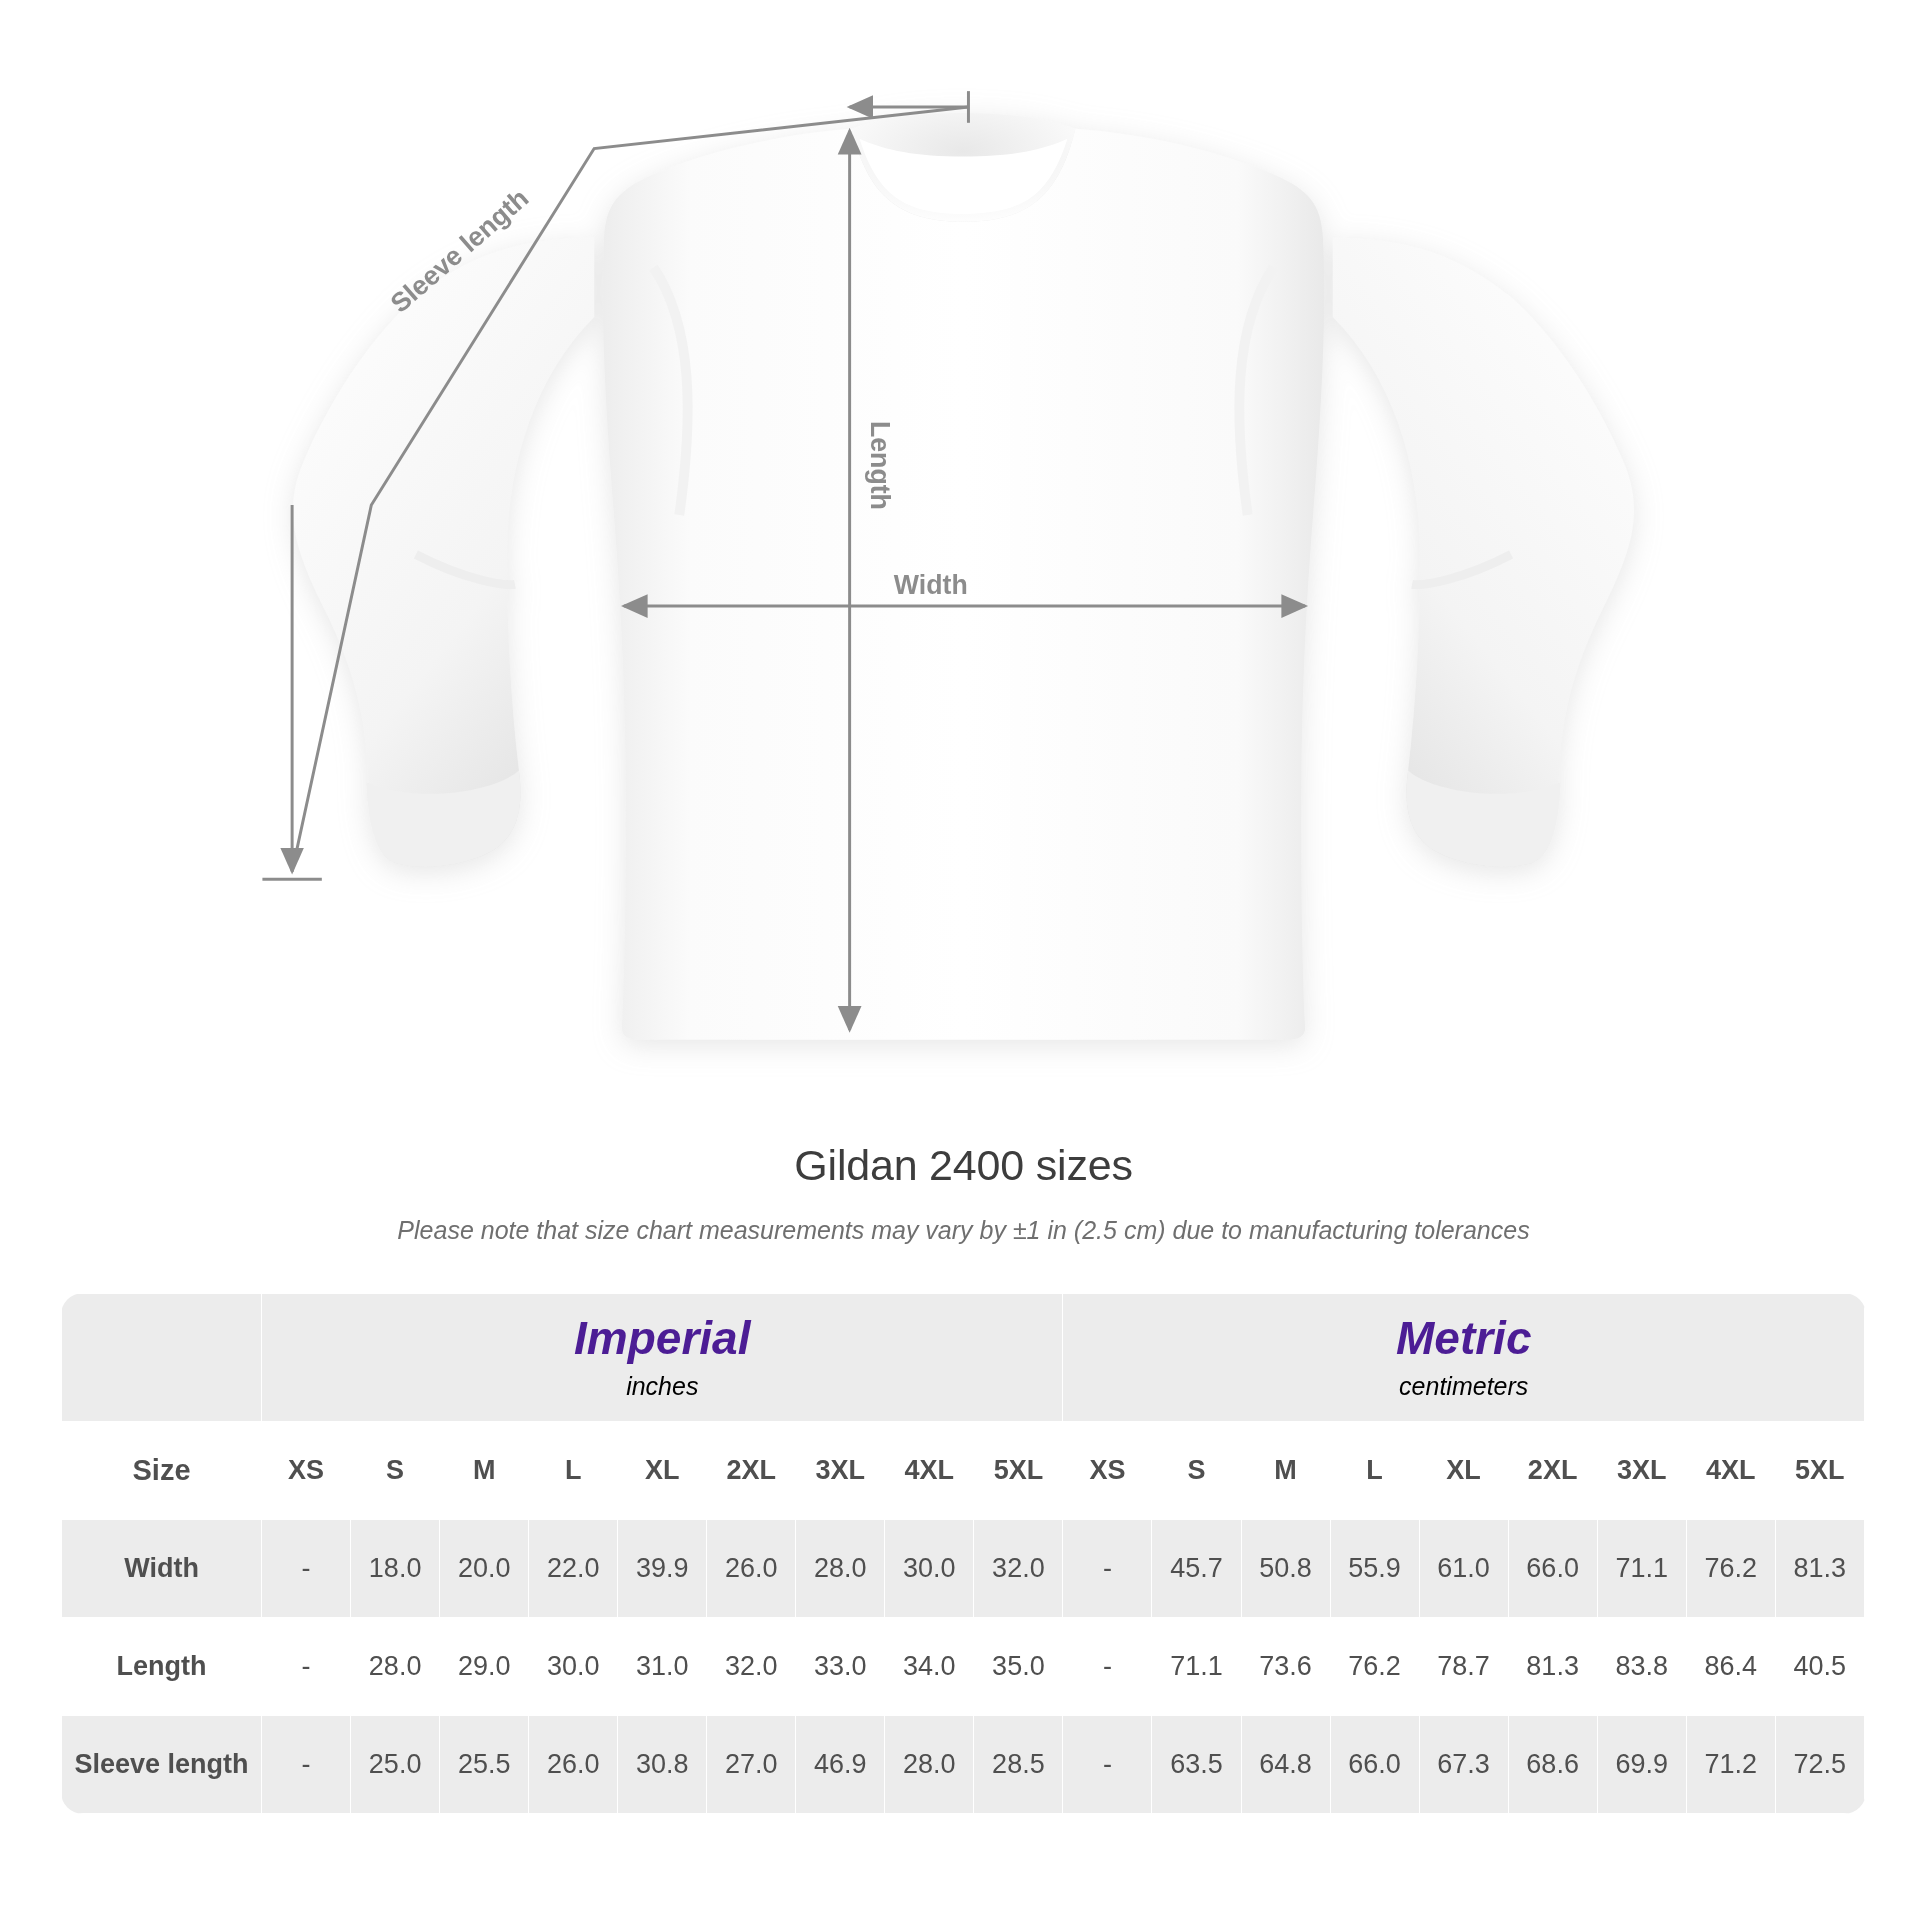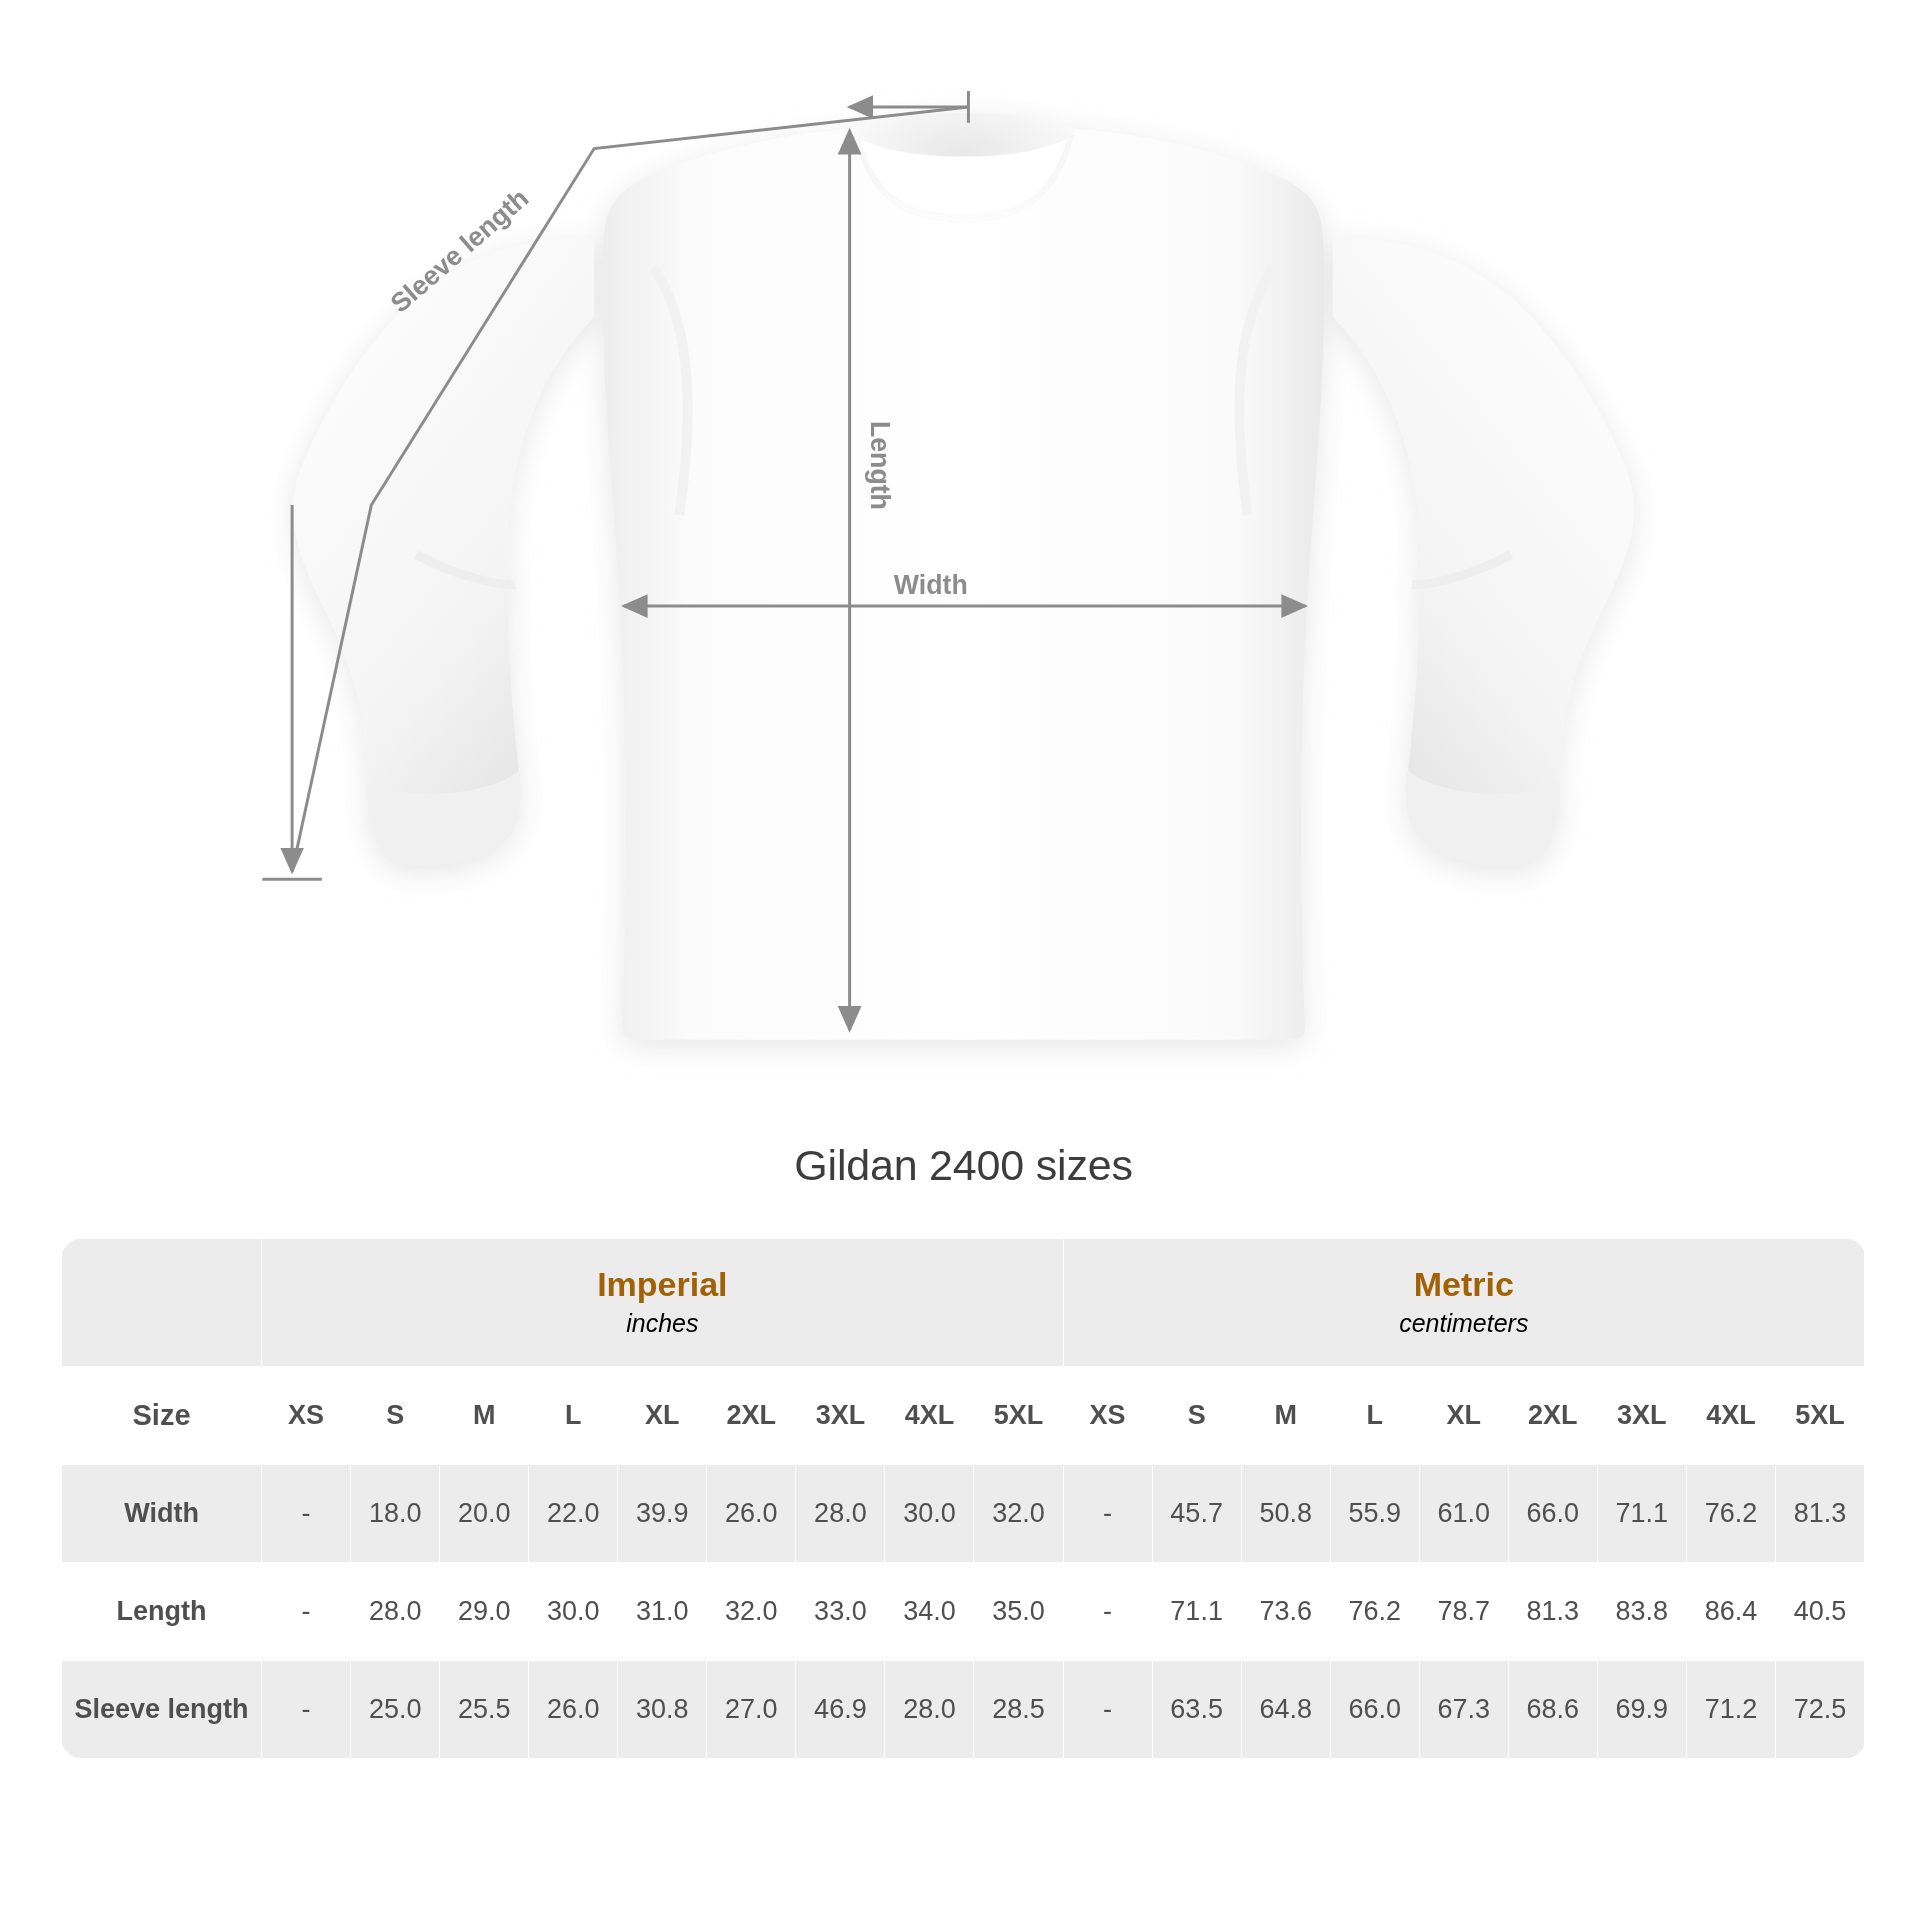--- a/index.html
+++ b/index.html
@@ -66,23 +66,24 @@
     font-size: 27px;
     color: #4f4f4f;
     padding: 0;
   }
   .unit-header td {
     background: #ececec;
     height: 127px;
     vertical-align: middle;
   }
   .unit-name {
-    font-size: 34px;
+    font-size: 46px;
+    font-style: italic;
     font-weight: bold;
-    color: #a16207;
+    color: #4c1d95;
     line-height: 1.25;
   }
   .unit-sub {
     font-size: 25px;
     font-style: italic;
     color: #000000;
     line-height: 1.5;
   }
   .size-row td {
     background: #ffffff;
@@ -211,20 +212,21 @@
       </g>
 
       <text x="880" y="470" transform="rotate(90 880 470)" text-anchor="middle" font-family="Liberation Sans, sans-serif" font-size="27" font-weight="bold" fill="#8c8c8c">Length</text>
       <text x="940" y="600" text-anchor="middle" font-family="Liberation Sans, sans-serif" font-size="27" font-weight="bold" fill="#8c8c8c">Width</text>
       <text x="470" y="260" transform="rotate(-41 470 260)" text-anchor="middle" font-family="Liberation Sans, sans-serif" font-size="27" font-weight="bold" fill="#8c8c8c">Sleeve length</text>
     </svg>
 
   </div>
 
   <div class="chart-title">Gildan 2400 sizes</div>
+  <div class="chart-subtitle">Please note that size chart measurements may vary by ±1 in (2.5 cm) due to manufacturing tolerances</div>
 
   <div class="table-wrap">
     <table class="size-table">
       <colgroup>
         <col class="col-label">
         <col class="col-data">
           <col class="col-data">
           <col class="col-data">
           <col class="col-data">
           <col class="col-data">

